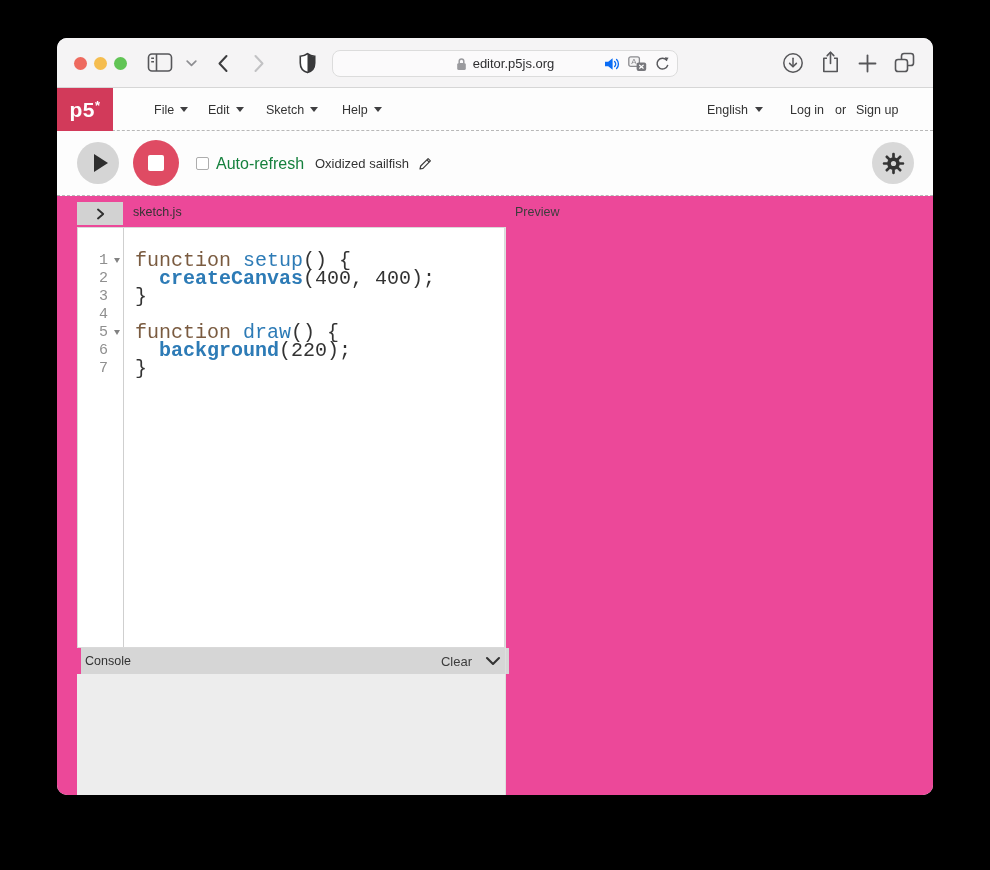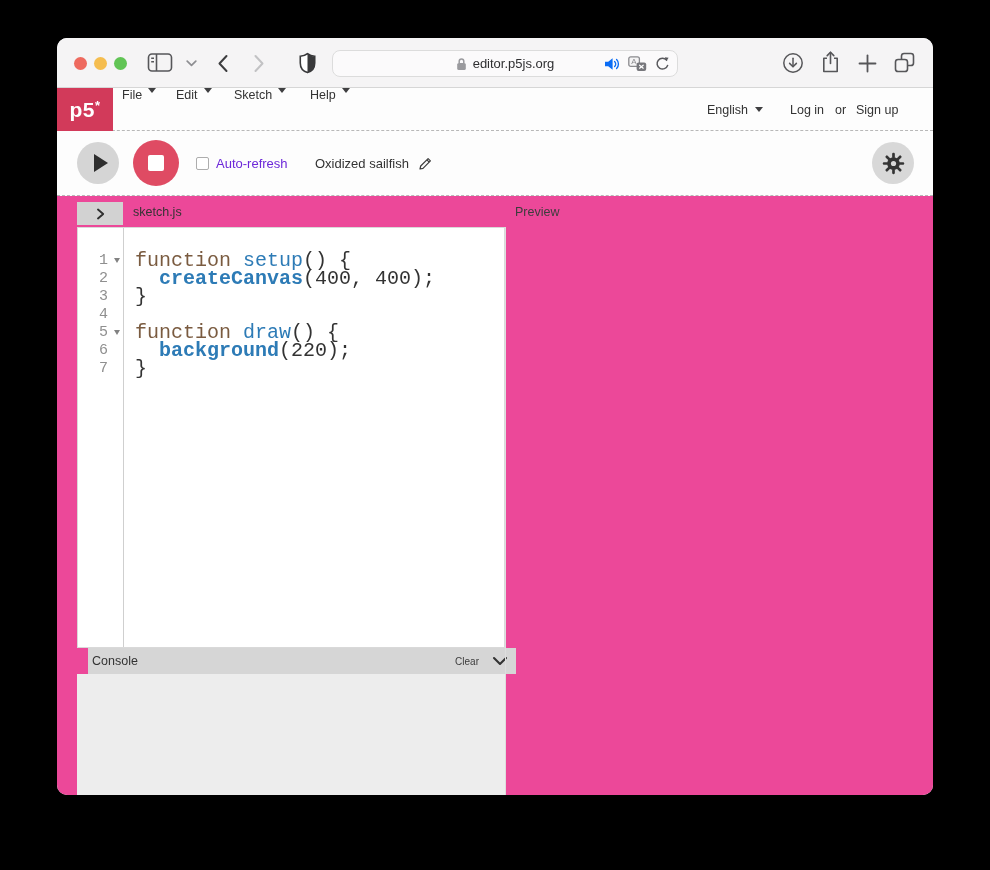--- a/index.html
+++ b/index.html
@@ -23,38 +23,38 @@
             display:flex; align-items:center; justify-content:center;text-align:center; }
   .urlbar .addr { display:flex; align-items:center; gap:6px; font-size:13px; color:#2f2f31; }
   .urlbar .right-icons { position:absolute; right:7px; top:0; height:100%; display:flex; align-items:center; gap:8px; }
 
   
   .p5-header { position:relative; height:43px; background:#fdfdfd; border-bottom:1px dashed #b8b8b8; }
   .logo { position:absolute; left:0; top:0; width:56px; height:43px; background:var(--brand,#d23a5a);
           color:#fff; display:flex; align-items:center; justify-content:center;
           font-size:21px; font-weight:bold; letter-spacing:.5px; }
   .logo sup { font-size:13px; line-height:0; position:relative; top:-4px; }
-  .menu-item { position:absolute; top:0; height:43px; display:flex; align-items:flex-start; gap:6px;
-               font-size:12.5px; color:#333; cursor:default; }
+  .menu-item { position:absolute; top:0; height:43px; display:flex; align-items:center; gap:6px;
+               font-size:12.5px; color:#333; cursor:default;margin-left:32px; }
   .tri-down { width:0; height:0; border-left:4px solid transparent; border-right:4px solid transparent;
               border-top:5px solid #3f3f41; }
   .hdr-right { position:absolute; top:0; height:43px; display:flex; align-items:center; font-size:12.5px; color:#333; }
 
   
   .toolbar { position:relative; height:65px; background:#fdfdfd; border-bottom:1px dashed #b8b8b8; }
   .play-btn { position:absolute; left:20px; top:11px; width:42px; height:42px; border-radius:50%;
               background:#d5d5d5; display:flex; align-items:center; justify-content:center; }
   .play-tri { width:0; height:0; border-left:14px solid #2e2e2e; border-top:9px solid transparent;
               border-bottom:9px solid transparent; margin-left:5px; }
   .stop-btn { position:absolute; left:76px; top:9px; width:46px; height:46px; border-radius:50%;
               background:var(--stop,#df4b63); display:flex; align-items:center; justify-content:center; }
   .stop-sq { width:16px; height:16px; background:#fff; border-radius:2px; }
   .autorefresh { position:absolute; left:139px; top:0; height:65px; display:flex; align-items:center; gap:7px; }
   .checkbox { width:13px; height:13px; background:#fff; border:1px solid #adadad; border-radius:2px; }
-  .autorefresh span { font-size:13px; color:#6d28d9; }
+  .autorefresh span { font-size:16px; color:#15803d; }
   .sketch-title { position:absolute; left:258px; top:0; height:65px; display:flex; align-items:center; gap:9px; }
   .sketch-title span { font-size:13px; color:#333; }
   .gear-btn { position:absolute; right:19px; top:11px; width:42px; height:42px; border-radius:50%;
               background:#d8d8d8; display:flex; align-items:center; justify-content:center; }
 
   
   .main { position:absolute; left:0; top:158px; right:0; bottom:0; background:#ec4899; }
   .toggle-btn { position:absolute; left:20px; top:6px; width:46px; height:23px; background:#d2d2d2;
                 display:flex; align-items:center; justify-content:center; }
   .tab-label { position:absolute; left:76px; top:0; height:31px; display:flex; align-items:center;
@@ -73,25 +73,25 @@
           border-top:5px solid #828282; }
   .code-area { position:absolute; left:47px; top:0; right:0; bottom:0; padding:24px 12px 0 10px;
                font-family:"Liberation Mono", monospace; font-size:20px; line-height:18px;
                white-space:pre; color:#333; }
   .code-row { height:18px; }
   .tok-keyword { color:var(--kw,#7a5b40); }
   .tok-def { color:var(--fn,#2d7bb6); }
   .tok-builtin { color:var(--bi,#2d7bb6); font-weight:bold; }
   .tok-plain { color:#333; }
 
-  .console-bar { position:absolute; left:31px; top:452px; width:428px; height:26px; background:#d6d6d6;
+  .console-bar { position:absolute; left:24px; top:452px; width:428px; height:26px; background:#d6d6d6;
                  display:flex; align-items:center; padding:0 8px 0 4px; }
   .console-bar .c-label { font-size:12.5px; color:#333; }
   .console-bar .spacer { flex:1; }
-  .console-bar .clear { font-size:10px; color:#3c3c3c; margin-right:13px; }
+  .console-bar .clear { font-size:13px; color:#3c3c3c; margin-right:13px; }
   .console-body { position:absolute; left:20px; top:478px; width:428px; bottom:0; background:#ededed; }
   .v-divider { position:absolute; left:448px; top:31px; bottom:0; width:1px; background:#dedede; }
 </style>
 </head>
 <body>
 
 <div class="stage">
   <div class="window">
 
     <div class="chrome">

